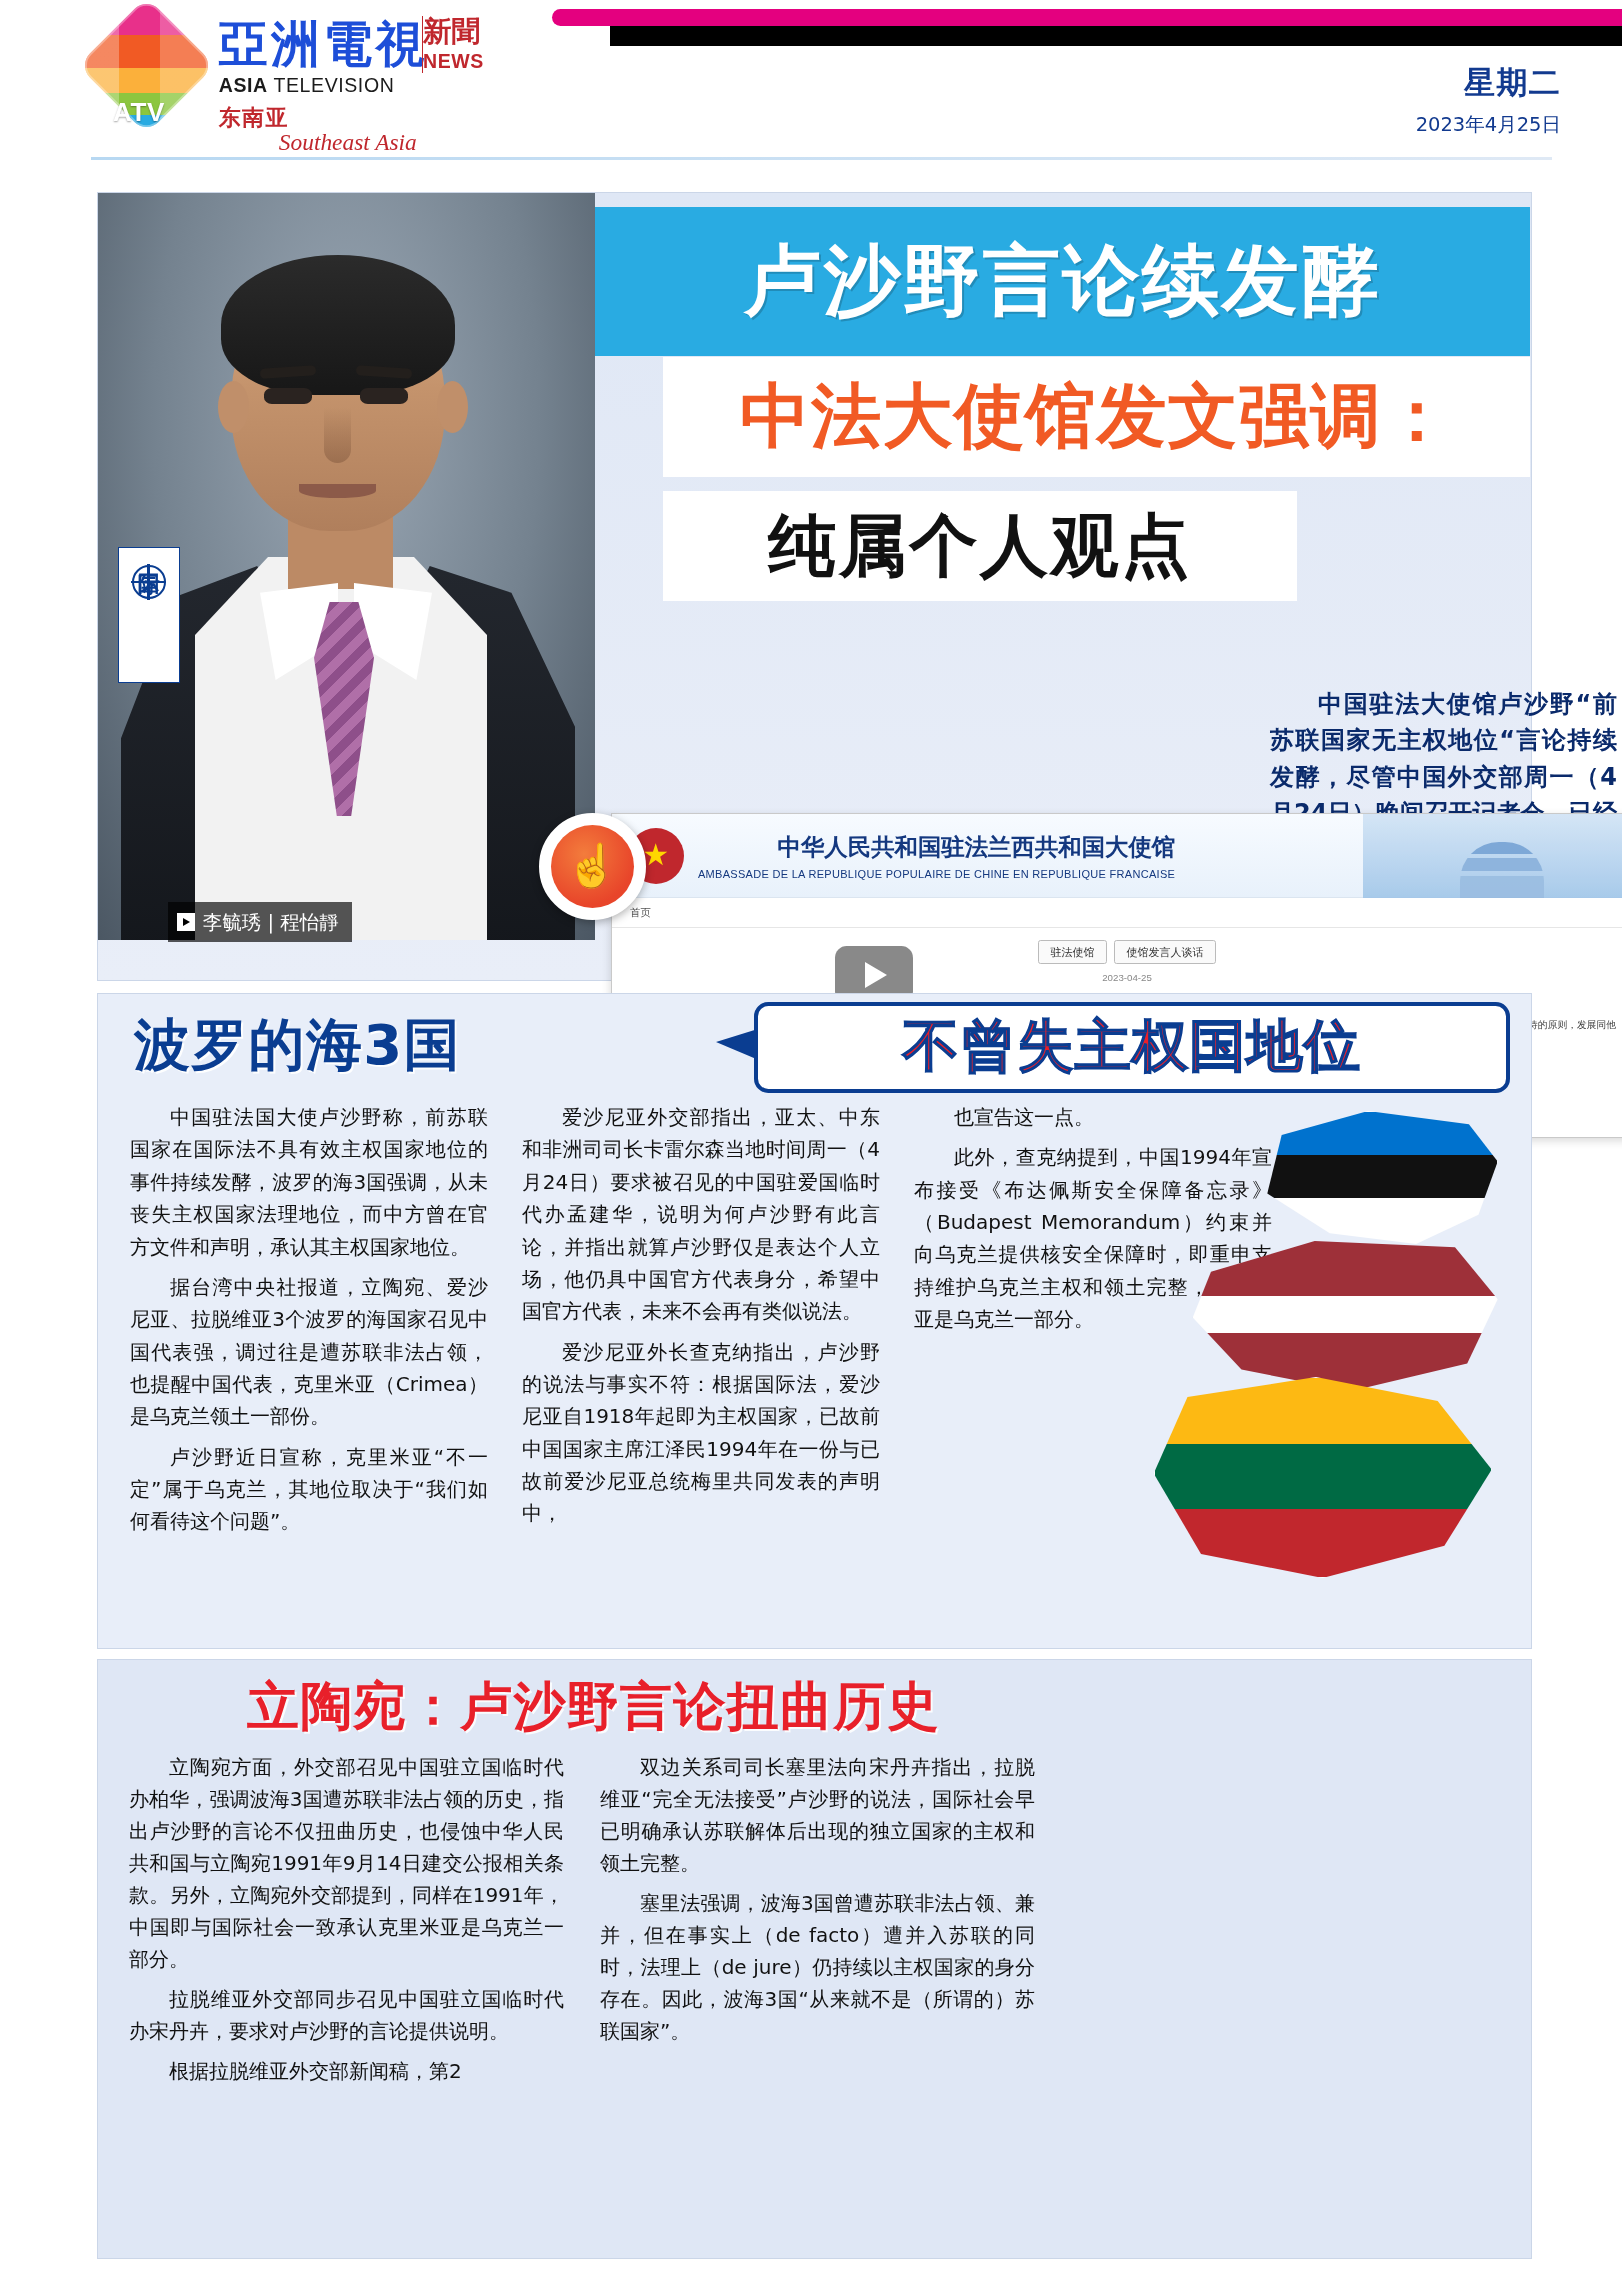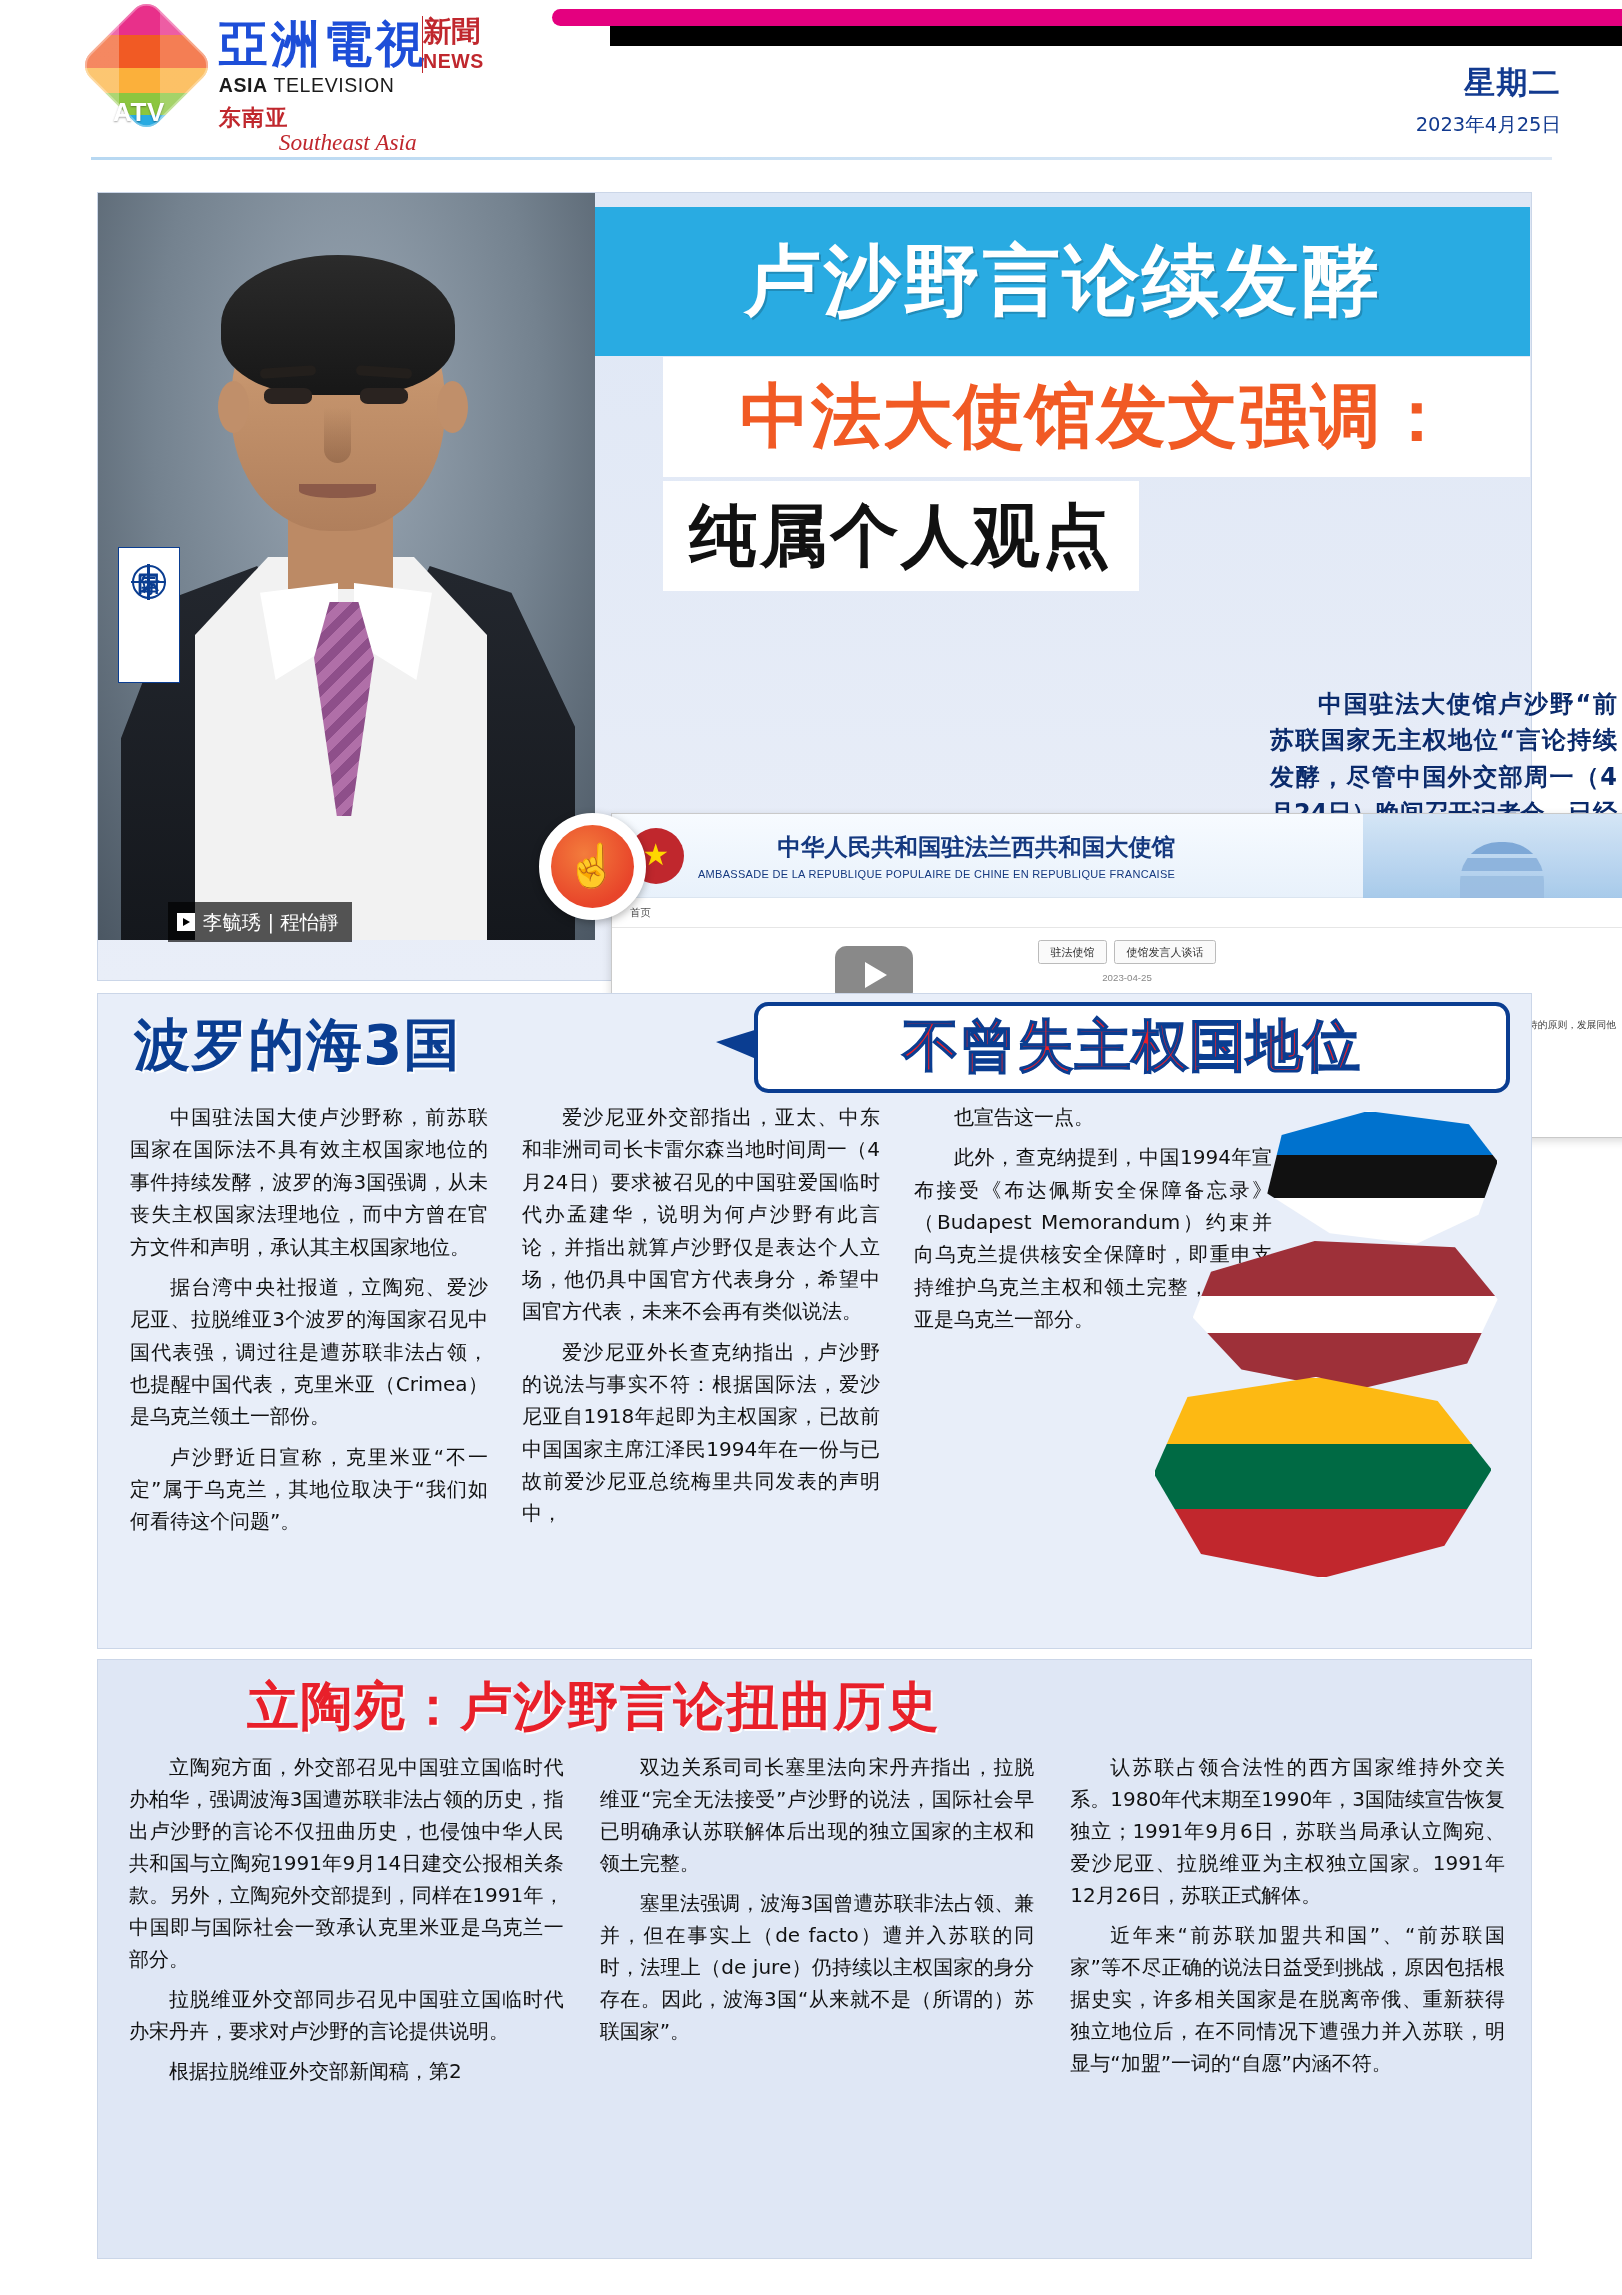--- a/index.html
+++ b/index.html
@@ -360,22 +360,22 @@
   }
   .hl2 span {
     font-size: 70px;
     font-weight: bold;
     color: #f15a24;
     font-family: "DejaVu Sans", sans-serif;
     letter-spacing: 1.3px;
   }
   .hl3 {
     position: absolute;
-    left: 565px; top: 288px;
-    width: 476px; height: 110px;
+    left: 565px; top: 298px;
+    width: 634px; height: 110px;
     background: #ffffff;
     display: flex;
     align-items: center;
     justify-content: center;
   }
   .hl3 span {
     font-size: 68px;
     font-weight: bold;
     color: #111111;
     font-family: "DejaVu Sans", sans-serif;
@@ -816,19 +816,15 @@
   <div class="cols3">
     <div class="col">
       <p>立陶宛方面，外交部召见中国驻立国临时代办柏华，强调波海3国遭苏联非法占领的历史，指出卢沙野的言论不仅扭曲历史，也侵蚀中华人民共和国与立陶宛1991年9月14日建交公报相关条款。另外，立陶宛外交部提到，同样在1991年，中国即与国际社会一致承认克里米亚是乌克兰一部分。</p>
       <p>拉脱维亚外交部同步召见中国驻立国临时代办宋丹卉，要求对卢沙野的言论提供说明。</p>
       <p>根据拉脱维亚外交部新闻稿，第2</p>
     </div>
     <div class="col">
       <p>双边关系司司长塞里法向宋丹卉指出，拉脱维亚“完全无法接受”卢沙野的说法，国际社会早已明确承认苏联解体后出现的独立国家的主权和领土完整。</p>
       <p>塞里法强调，波海3国曾遭苏联非法占领、兼并，但在事实上（de facto）遭并入苏联的同时，法理上（de jure）仍持续以主权国家的身分存在。因此，波海3国“从来就不是（所谓的）苏联国家”。</p>
     </div>
-    <div class="col">
-      <p>认苏联占领合法性的西方国家维持外交关系。1980年代末期至1990年，3国陆续宣告恢复独立；1991年9月6日，苏联当局承认立陶宛、爱沙尼亚、拉脱维亚为主权独立国家。1991年12月26日，苏联正式解体。</p>
-      <p>近年来“前苏联加盟共和国”、“前苏联国家”等不尽正确的说法日益受到挑战，原因包括根据史实，许多相关国家是在脱离帝俄、重新获得独立地位后，在不同情况下遭强力并入苏联，明显与“加盟”一词的“自愿”内涵不符。</p>
-    </div>
   </div>
 </div>
 
 
 </body></html>

